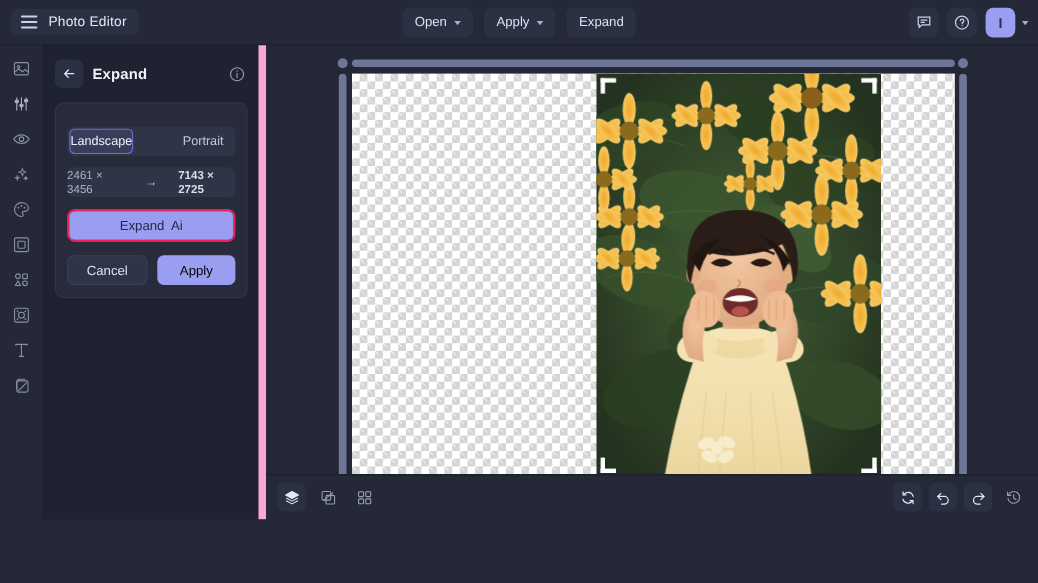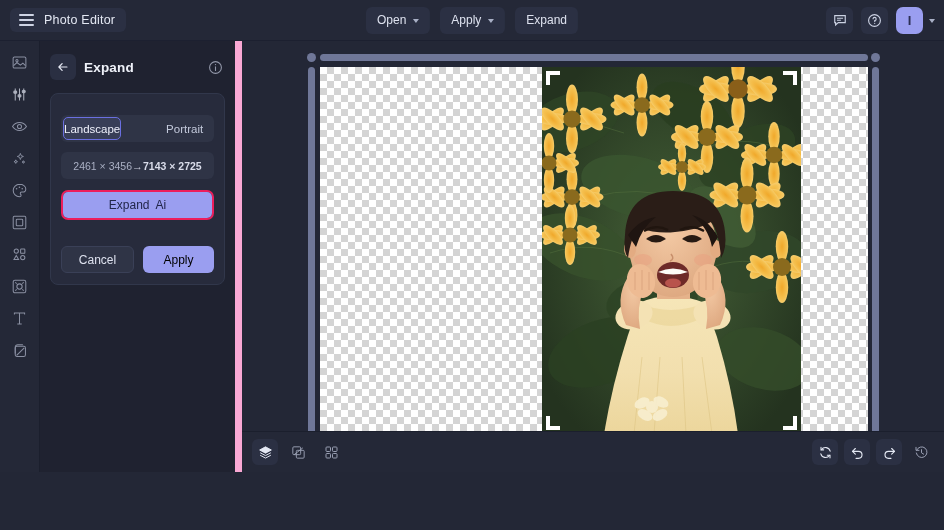--- a/index.html
+++ b/index.html
@@ -107,36 +107,36 @@
     margin-top: 10px; height: 27px; display: flex;
     background: #2f3446; border-radius: 6px; padding: 2px; gap: 36px;
   }
   .seg {
     flex: 1; display: flex; align-items: center; justify-content: center;
     font-size: 11.5px; border-radius: 5px; color: #c3c9db; cursor: pointer;
   }
   .seg.active { background: #383e57; border: 1px solid #6a6fe0; color: #eef0fb; }
   .dims {
     margin-top: 10px; height: 27px; background: #2f3446; border-radius: 6px;
-    display: flex; align-items: center; justify-content: center; gap: 0;
+    display: flex; align-items: center; justify-content: center; gap: 19px;
     font-size: 10.5px; color: #aab0c4;
   }
   .dims .to { color: #d9dcea; font-weight: bold; font-size: 10.5px; }
   .dims .arrow { color: #c9cddc; font-size: 11px; }
 
   .expand-ai-wrap {
     margin-top: 11px; position: relative;
     border: 2px solid #ec1e5c; border-radius: 7px; padding: 0;
   }
   .expand-ai {
     height: 26px; background: #9a9ef0; border-radius: 5px;
     display: flex; align-items: center; justify-content: center; gap: 6px;
     font-size: 12px; color: #22264a; cursor: pointer;
   }
-  .actions { margin-top: 26px; display: flex; gap: 9px; }
+  .actions { margin-top: 12px; display: flex; gap: 9px; }
   .btn {
     flex: 1; height: 27px; border-radius: 6px;
     display: flex; align-items: center; justify-content: center;
     font-size: 12px; cursor: pointer;
   }
   .btn-cancel { background: #2f3446; color: #dde1ee; border: 1px solid #3a4057; }
   .btn-apply { background: #9a9ef0; color: #000000; }
 
   
   .canvas-col { flex: 1; display: flex; flex-direction: column; min-width: 0; background: #232736; }

